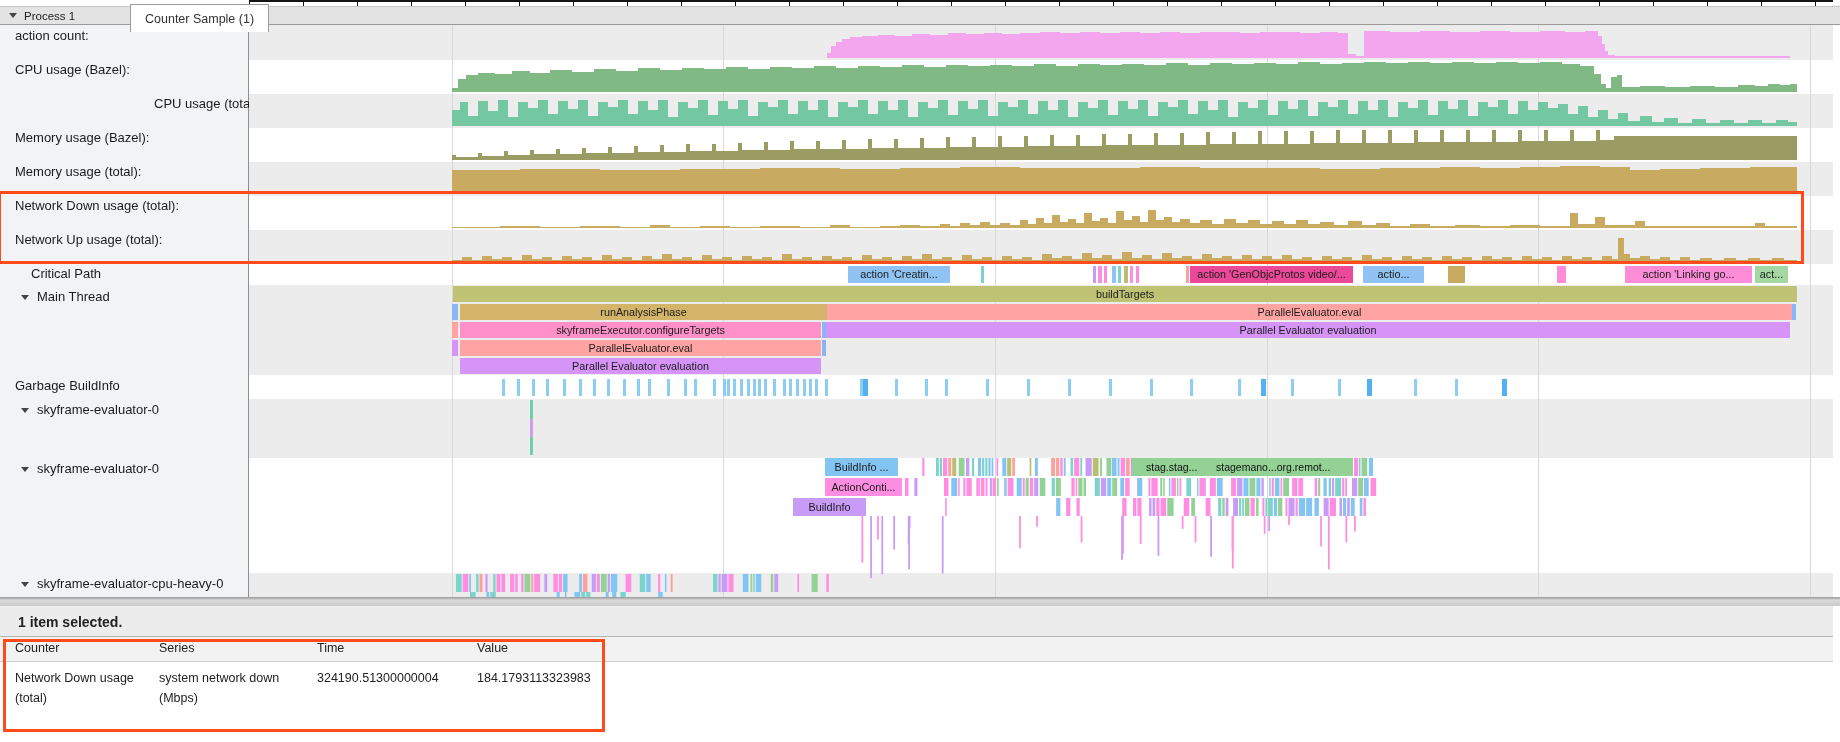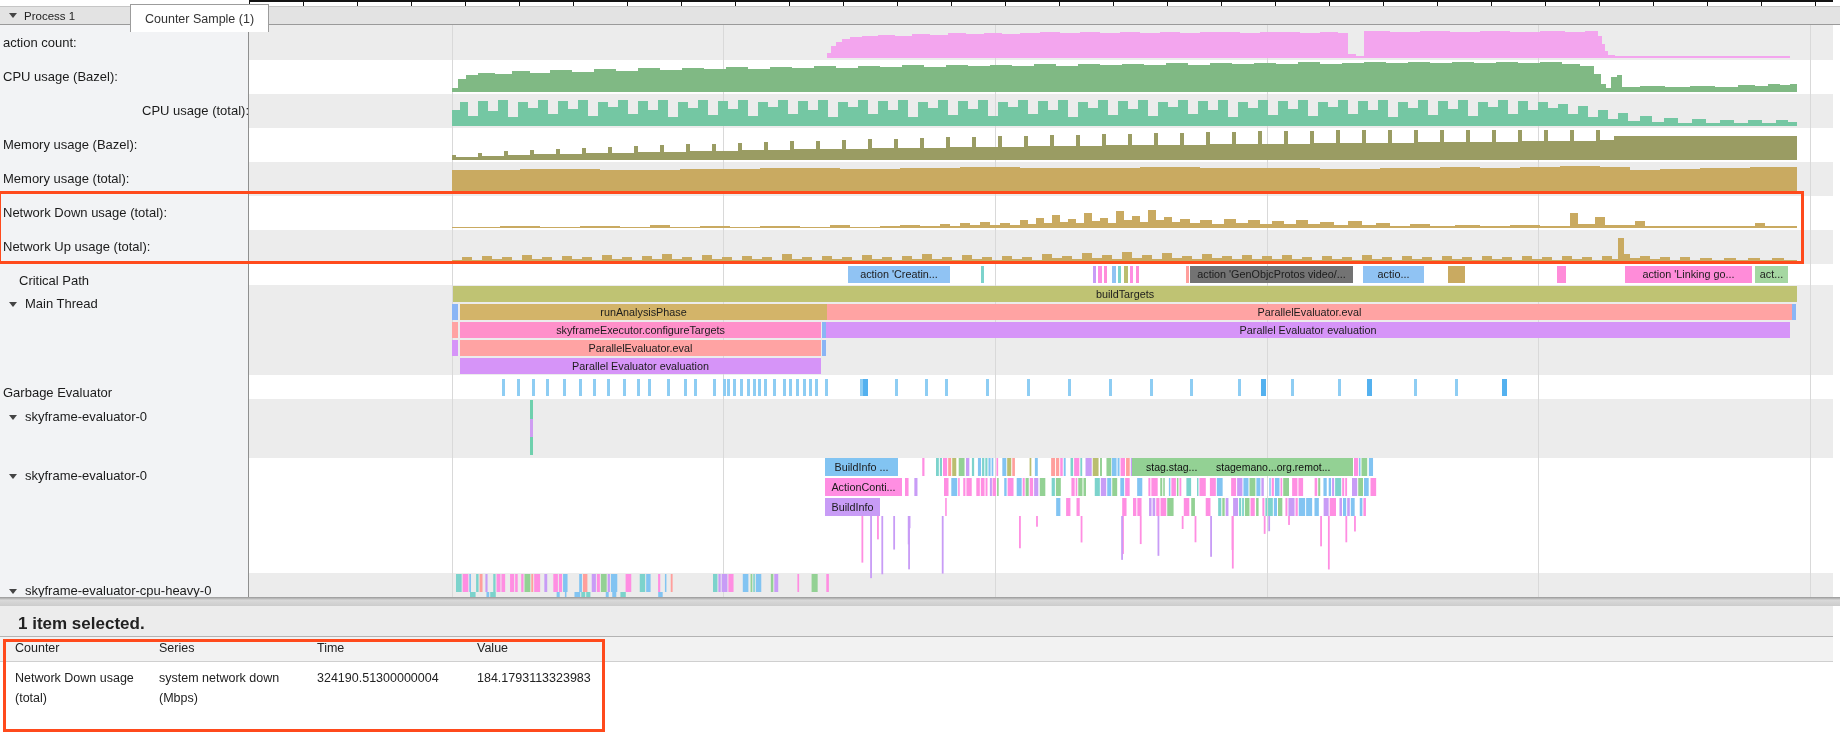--- a/index.html
+++ b/index.html
@@ -13,37 +13,37 @@
   
   .phead{position:absolute;left:0;top:6px;width:1840px;height:19px;background:#e3e3e3;
          border-top:1px solid #c6c6c6;border-bottom:1px solid #9a9a9a;box-sizing:border-box;
          font-size:11.5px;color:#222;display:flex;align-items:center;}
   .phead .tri{margin:0 7px 0 9px;}
   .tri{width:0;height:0;border-left:4px solid transparent;border-right:4px solid transparent;
        border-top:5px solid #444;display:inline-block;}
   
   .sidebar{position:absolute;left:0;top:25px;width:248px;height:572px;background:#f2f3f5;
            border-right:1px solid #8f8f8f;}
-  .srow{position:absolute;left:0;width:246px;font-size:13px;white-space:nowrap;
-        display:flex;align-items:center;margin-top:7px;}
+  .srow{position:absolute;left:12px;width:246px;font-size:13px;white-space:nowrap;
+        display:flex;align-items:center;}
   .srow .tri{margin:2px 8px 0 9px;}
   
   .tracks{position:absolute;left:249px;top:25px;width:1584px;height:572px;overflow:hidden;}
   .stripe{position:absolute;left:0;width:100%;}
   .gline{position:absolute;top:0;width:1px;height:572px;background:#d9d9d9;}
   .tracks svg{position:absolute;left:0;top:0;}
   .bar{position:absolute;box-sizing:border-box;font-size:10.8px;color:#1c1c1c;
        text-align:center;overflow:hidden;white-space:nowrap;line-height:16px;}
   .gblock span{position:absolute;top:0;font-size:10.5px;color:#111;line-height:18px;}
   
   .hdivider{position:absolute;left:0;top:597px;width:1840px;height:9px;
             background:linear-gradient(#989898,#d9d9d9 35%,#cccccc);}
   .toolbar{position:absolute;left:0;top:606px;width:1833px;height:31px;background:#ececec;
            border-bottom:1px solid #b3b3b3;box-sizing:border-box;}
-  .selmsg{position:absolute;left:18px;top:8px;font-size:17px;font-weight:bold;color:#222;}
+  .selmsg{position:absolute;left:18px;top:8px;font-size:14px;font-weight:bold;color:#222;}
   .tab{position:absolute;left:130px;top:4px;height:28px;padding:0 14px;background:#fff;
        border:1px solid #9c9c9c;border-bottom:none;box-sizing:border-box;
        font-size:12.5px;color:#333;display:flex;align-items:center;z-index:2;}
   .thead{position:absolute;left:0;top:637px;width:1833px;height:25px;background:#f2f2f2;
          border-bottom:1px solid #cfcfcf;box-sizing:border-box;}
   .thead .cell{position:absolute;top:4px;font-size:12.5px;font-weight:normal;color:#222;}
   .trow .cell{position:absolute;top:668px;font-size:12.5px;color:#222;line-height:20px;}
   .c0{left:15px;width:130px;} .c1{left:159px;width:145px;} .c2{left:317px;width:150px;} .c3{left:477px;width:140px;}
   
   .ann{position:absolute;border:3px solid #ff4a1c;box-sizing:border-box;pointer-events:none;z-index:9;}
@@ -82,21 +82,21 @@
         <span>Network Up usage (total):</span>
       </div>
       <div class="srow" style="top: 241px; padding-left: 19px;">
         <span>Critical Path</span>
       </div>
       <div class="srow" style="top: 264px;">
         <span class="tri"></span>
         <span>Main Thread</span>
       </div>
       <div class="srow" style="top: 353px; padding-left: 3px;">
-        <span>Garbage Evaluator</span>
+        <span>Garbage BuildInfo</span>
       </div>
       <div class="srow" style="top: 377px;">
         <span class="tri"></span>
         <span>skyframe-evaluator-0</span>
       </div>
       <div class="srow" style="top: 436px;">
         <span class="tri"></span>
         <span>skyframe-evaluator-0</span>
       </div>
       <div class="srow" style="top: 551px;">
@@ -430,21 +430,21 @@
       <div class="bar" style="left: 732px; top: 241px; width: 3px; height: 17px; background: rgb(124, 211, 204); line-height: 17px;"></div>
       <div class="bar" style="left: 844px; top: 241px; width: 3px; height: 17px; background: rgb(200, 156, 246); line-height: 17px;"></div>
       <div class="bar" style="left: 849px; top: 241px; width: 4px; height: 17px; background: rgb(255, 142, 226); line-height: 17px;"></div>
       <div class="bar" style="left: 855px; top: 241px; width: 3px; height: 17px; background: rgb(255, 140, 217); line-height: 17px;"></div>
       <div class="bar" style="left: 863px; top: 241px; width: 4px; height: 17px; background: rgb(144, 195, 243); line-height: 17px;"></div>
       <div class="bar" style="left: 869px; top: 241px; width: 3px; height: 17px; background: rgb(124, 211, 204); line-height: 17px;"></div>
       <div class="bar" style="left: 875px; top: 241px; width: 4px; height: 17px; background: rgb(186, 190, 112); line-height: 17px;"></div>
       <div class="bar" style="left: 881px; top: 241px; width: 3px; height: 17px; background: rgb(255, 142, 226); line-height: 17px;"></div>
       <div class="bar" style="left: 887px; top: 241px; width: 3px; height: 17px; background: rgb(255, 140, 217); line-height: 17px;"></div>
       <div class="bar" style="left: 937px; top: 241px; width: 3px; height: 17px; background: rgb(255, 159, 156); line-height: 17px;"></div>
-      <div class="bar" style="left: 941px; top: 241px; width: 163px; height: 17px; background: #737373; line-height: 17px;"><span>action 'GenObjcProtos video/...</span></div>
+      <div class="bar" style="left: 941px; top: 241px; width: 163px; height: 17px; background: #ec4899; line-height: 17px;"><span>action 'GenObjcProtos video/...</span></div>
       <div class="bar" style="left: 1114px; top: 241px; width: 61px; height: 17px; background: rgb(144, 195, 243); line-height: 17px;"><span>actio...</span></div>
       <div class="bar" style="left: 1167px; top: 241px; width: 2px; height: 17px; background: rgb(144, 195, 243); line-height: 17px;"></div>
       <div class="bar" style="left: 1199px; top: 241px; width: 17px; height: 17px; background: rgb(201, 170, 97); line-height: 17px;"></div>
       <div class="bar" style="left: 1308px; top: 241px; width: 9px; height: 17px; background: rgb(255, 140, 217); line-height: 17px;"></div>
       <div class="bar" style="left: 1376px; top: 241px; width: 127px; height: 17px; background: rgb(255, 140, 217); line-height: 17px;"><span>action 'Linking go...</span></div>
       <div class="bar" style="left: 1506px; top: 241px; width: 33px; height: 17px; background: rgb(165, 215, 162); line-height: 17px;"><span>act...</span></div>
       <div class="bar" style="left: 204px; top: 261px; width: 1344px; height: 16px; background: rgb(191, 195, 115); line-height: 16px;"><span>buildTargets</span></div>
       <div class="bar" style="left: 203px; top: 279px; width: 6px; height: 16px; background: rgb(138, 181, 245); line-height: 16px;"></div>
       <div class="bar" style="left: 211px; top: 279px; width: 367px; height: 16px; background: rgb(211, 180, 105); line-height: 16px;"><span>runAnalysisPhase</span></div>
       <div class="bar" style="left: 578px; top: 279px; width: 965px; height: 16px; background: rgb(255, 163, 163); line-height: 16px;"><span>ParallelEvaluator.eval</span></div>
@@ -452,21 +452,21 @@
       <div class="bar" style="left: 203px; top: 297px; width: 6px; height: 16px; background: rgb(255, 163, 163); line-height: 16px;"></div>
       <div class="bar" style="left: 211px; top: 297px; width: 361px; height: 16px; background: rgb(255, 144, 202); line-height: 16px;"><span>skyframeExecutor.configureTargets</span></div>
       <div class="bar" style="left: 573px; top: 297px; width: 4px; height: 16px; background: rgb(138, 181, 245); line-height: 16px;"></div>
       <div class="bar" style="left: 577px; top: 297px; width: 964px; height: 16px; background: rgb(214, 148, 248); line-height: 16px;"><span>Parallel Evaluator evaluation</span></div>
       <div class="bar" style="left: 203px; top: 315px; width: 6px; height: 16px; background: rgb(214, 148, 248); line-height: 16px;"></div>
       <div class="bar" style="left: 211px; top: 315px; width: 361px; height: 16px; background: rgb(255, 163, 163); line-height: 16px;"><span>ParallelEvaluator.eval</span></div>
       <div class="bar" style="left: 573px; top: 315px; width: 4px; height: 16px; background: rgb(138, 181, 245); line-height: 16px;"></div>
       <div class="bar" style="left: 211px; top: 333px; width: 361px; height: 16px; background: rgb(214, 148, 248); line-height: 16px;"><span>Parallel Evaluator evaluation</span></div>
       <div class="bar" style="left: 576px; top: 433px; width: 73px; height: 18px; background: rgb(130, 196, 242); line-height: 18px;"><span>BuildInfo ...</span></div>
       <div class="bar" style="left: 576px; top: 453px; width: 77px; height: 18px; background: rgb(255, 142, 226); line-height: 18px;"><span>ActionConti...</span></div>
-      <div class="bar" style="left: 576px; top: 473px; width: 55px; height: 18px; background: rgb(200, 156, 246); line-height: 18px;"><span>BuildInfo</span></div>
+      <div class="bar" style="left: 544px; top: 473px; width: 73px; height: 18px; background: rgb(200, 156, 246); line-height: 18px;"><span>BuildInfo</span></div>
       <div class="bar gblock" style="left: 883px; top: 433px; width: 221px; height: 18px; background: rgb(147, 209, 148);">
         <span style="left: 14px;">stag.stag...</span>
         <span style="left: 84px;">stagemano...org.remot...</span>
       </div>
     </div>
 
   <div class="hdivider"></div>
 
   <div class="toolbar">
     <span class="selmsg">1 item selected.</span>

